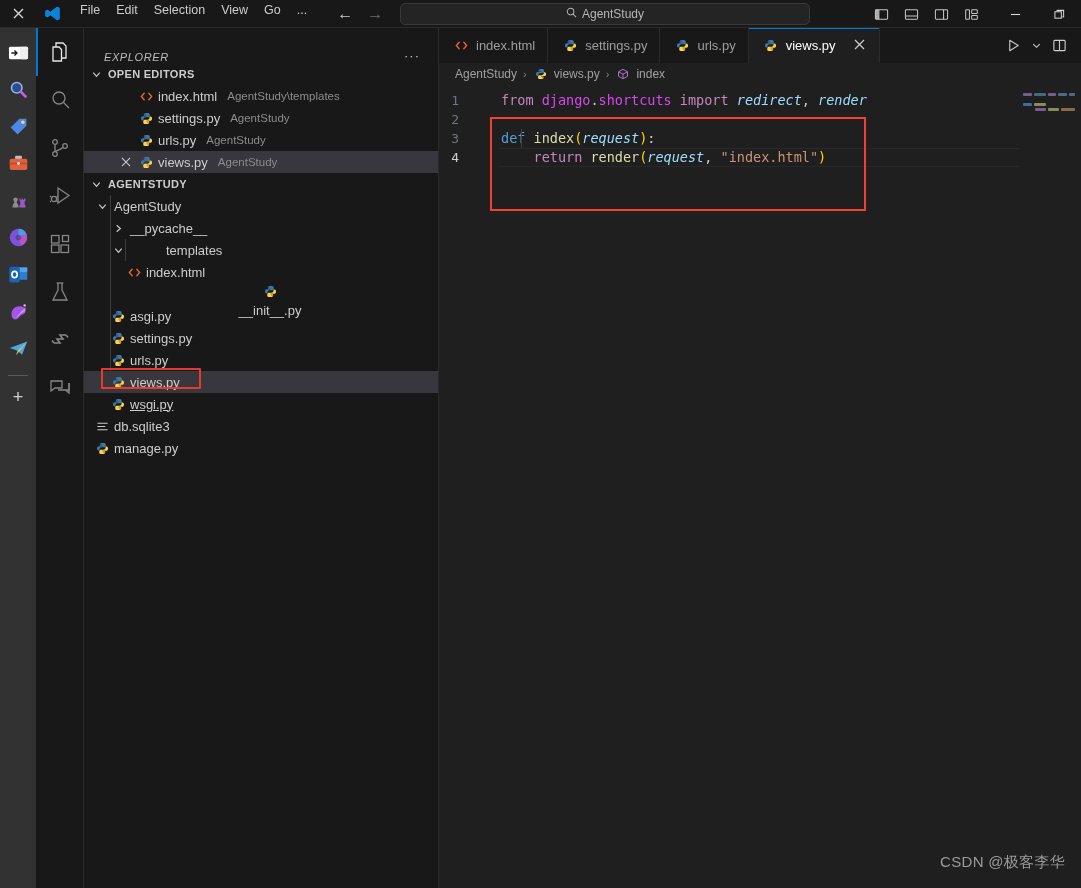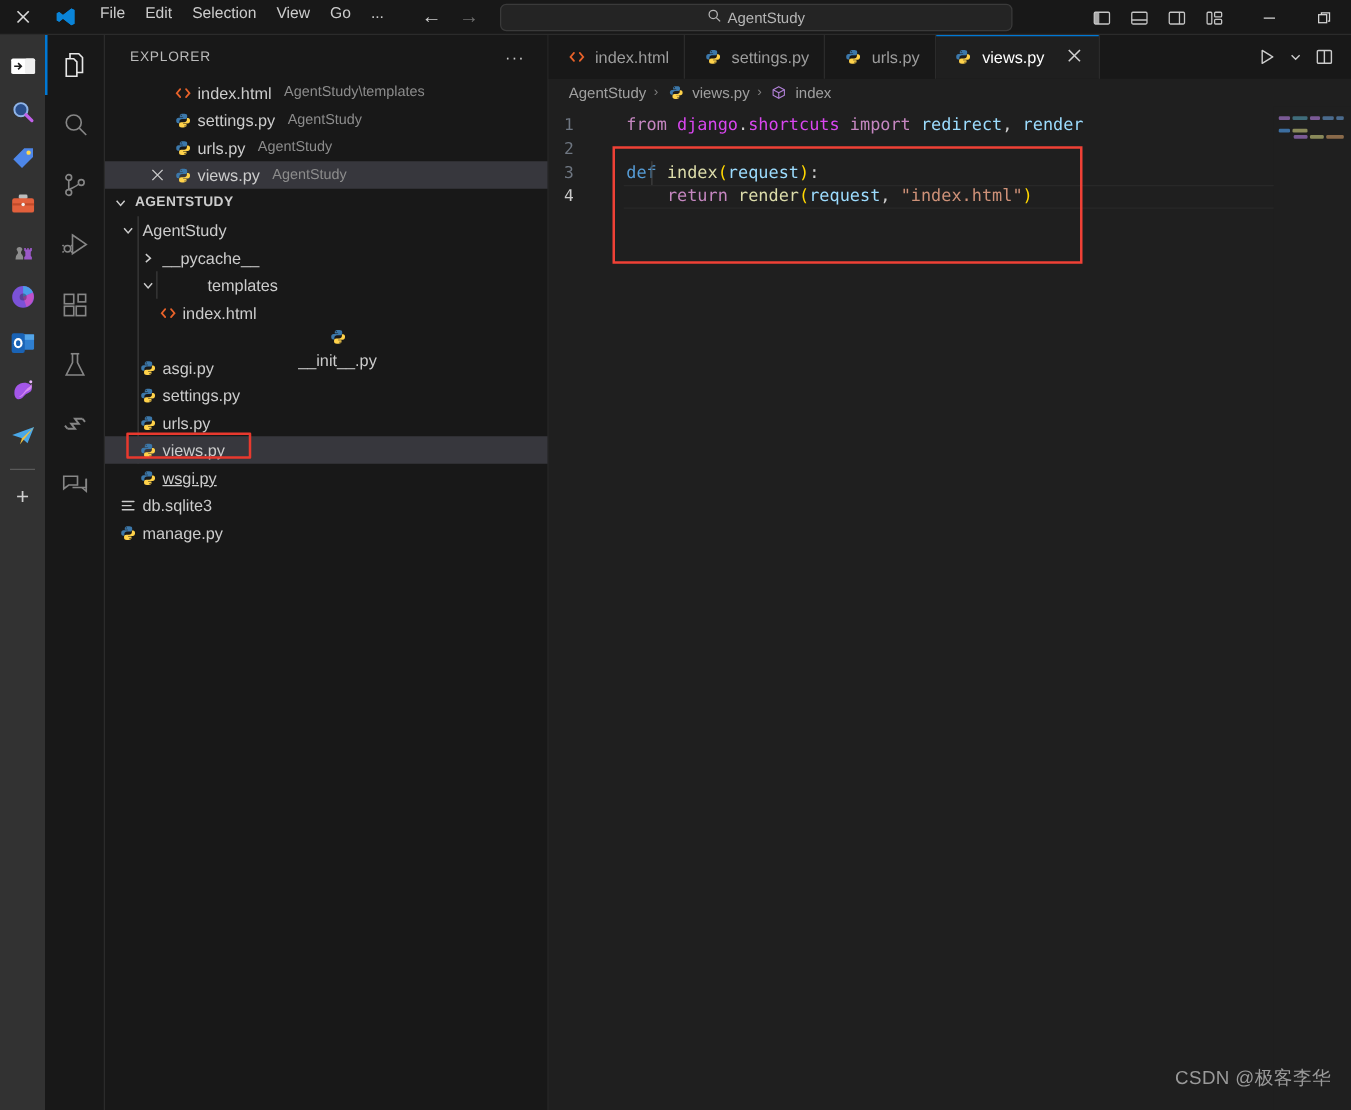--- a/index.html
+++ b/index.html
@@ -61,22 +61,22 @@
   }
   .act-item { position:relative; width:48px; height:48px; display:flex; align-items:center; justify-content:center; color:#868686; }
   .act-item.active { color:#e7e7e7; }
   .act-item.active::before {
     content:""; position:absolute; left:0; top:0; bottom:0; width:2px; background:#0078d4;
   }
 
   
   .sidebar { width:355px; background:#181818; display:flex; flex-direction:column; border-right:1px solid #2b2b2b; }
   .side-head {
-    height:35px; display:flex; align-items:center; justify-content:space-between;
-    padding:0 18px 0 20px; font-size:11px; letter-spacing:.6px; color:#bbbbbb; text-transform:uppercase;
+    height:35px; display:flex; align-items:flex-end; justify-content:space-between;
+    padding:0 18px 0 20px; font-size:11px; letter-spacing:.6px; color:#bbbbbb; text-transform:uppercase;font-style:italic;
   }
   .side-head .dots { letter-spacing:1px; color:#cccccc; font-size:13px; }
   .sect-head {
     height:22px; display:flex; align-items:center; gap:4px; padding-left:4px;
     font-size:11px; font-weight:bold; letter-spacing:.3px; color:#cccccc;
   }
   .chev { width:16px; height:16px; display:inline-flex; align-items:center; justify-content:center; color:#cccccc; }
   .row {
     height:22px; display:flex; align-items:center; gap:4px; font-size:13px; color:#cccccc;
     padding-right:8px; position:relative; white-space:nowrap;
@@ -129,21 +129,21 @@
     position:absolute; left:60px; right:54px; top:0; bottom:0;
     border-top:1px solid #282828; border-bottom:1px solid #282828;
   }
   .indent-guide { position:absolute; left:82px; top:0; bottom:0; width:1px; background:#404040; }
 
   
   .t-kw   { color:#c586c0; }
   .t-kw2  { color:#569cd6; }
   .t-mod  { color:#d946ef; }
   .t-fn   { color:#dcdcaa; }
-  .t-var  { color:#9cdcfe; }
+  .t-var  { color:#9cdcfe;font-style:italic; }
   .t-str  { color:#ce9178; }
   .t-pun  { color:#cccccc; }
   .t-br   { color:#ffd700; }
 
   .redbox-code {
     position:absolute; border:2px solid #ef4136; pointer-events:none;
   }
 
   .minimap {
     position:absolute; right:0; top:0; width:62px; bottom:0; background:#1f1f1f;
@@ -366,20 +366,28 @@
         </svg>
       </div>
     </div>
 
     <div class="sidebar">
       <div class="side-head">
         <span>EXPLORER</span>
         <span class="dots">···</span>
       </div>
 
+      <div class="sect-head">
+        <span class="chev">
+          <svg width="11" height="11" viewBox="0 0 12 12" fill="none" stroke="#cccccc" stroke-width="1.3">
+              <path d="M2.5 4 L6 8 L9.5 4"></path>
+            </svg>
+        </span>
+        <span>OPEN EDITORS</span>
+      </div>
 
       <div class="row" style="padding-left:14px;">
         <span class="spacer16"></span>
         <span class="spacer16"></span>
         <span class="ficon">
           <svg width="13" height="13" viewBox="0 0 14 14" fill="none" stroke="#e8622a" stroke-width="1.5" stroke-linecap="round">
               <path d="M4.5 3.5 L1.5 7 L4.5 10.5"></path>
               <path d="M9.5 3.5 L12.5 7 L9.5 10.5"></path>
             </svg>
         </span>

